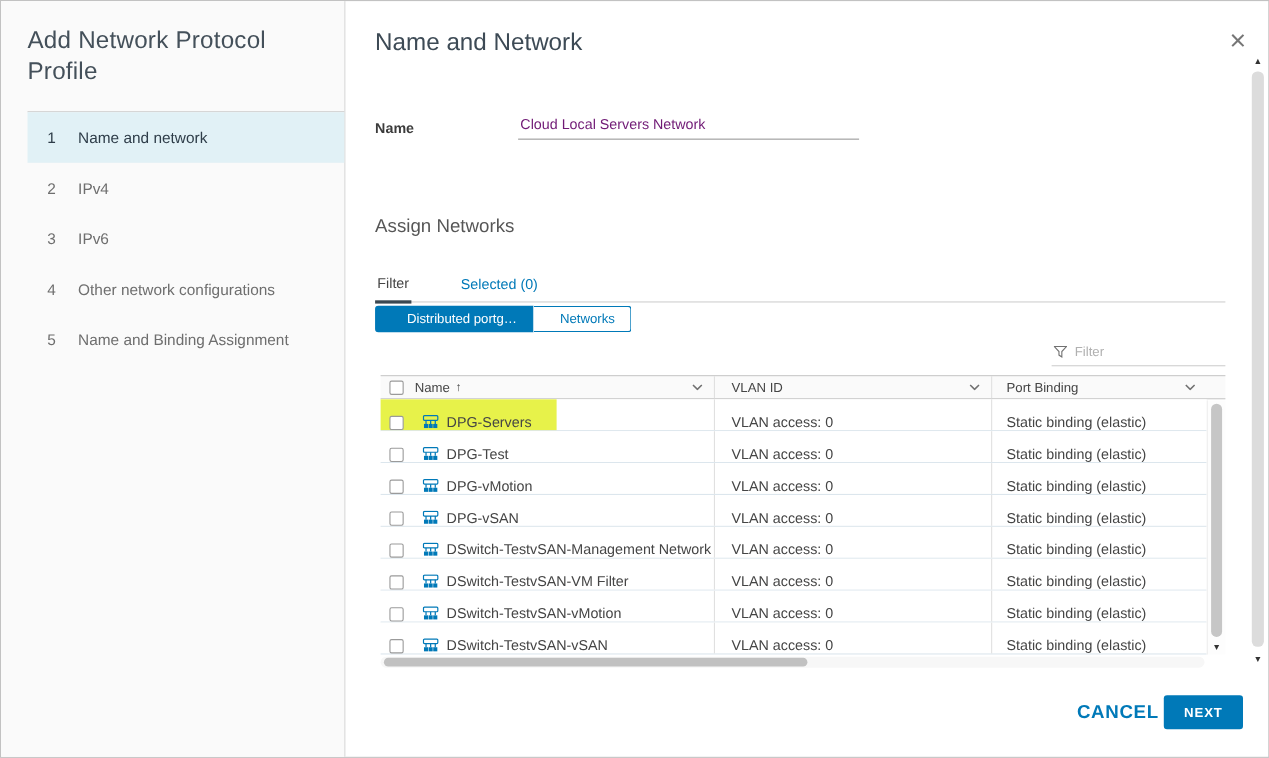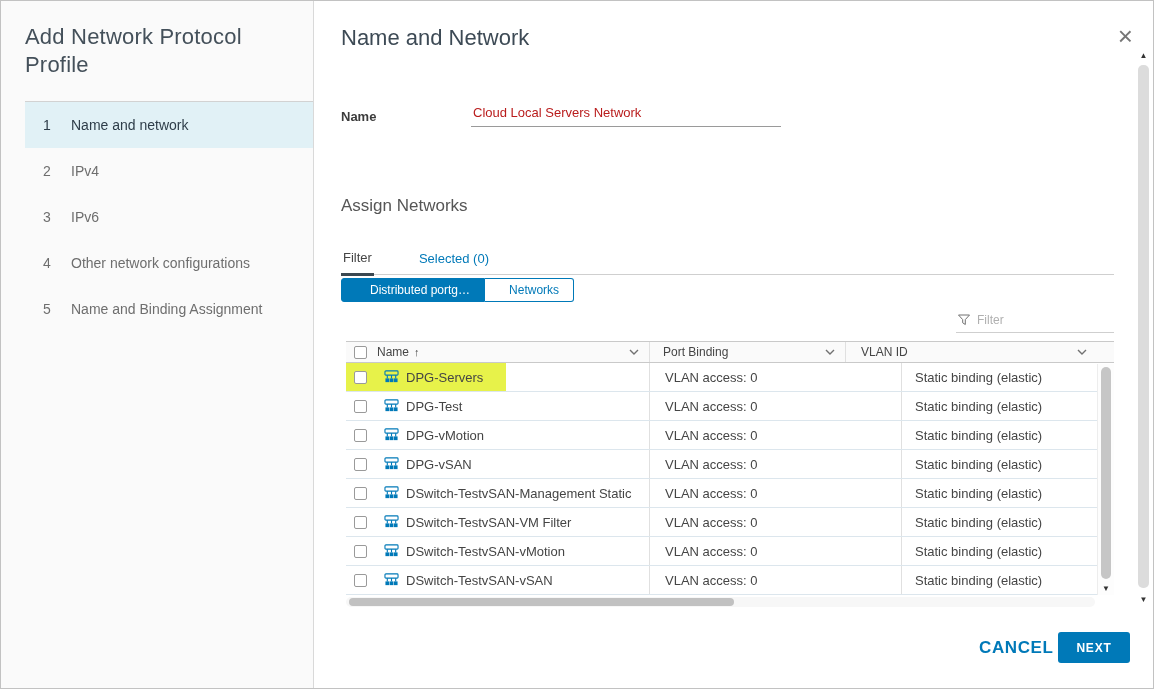--- a/index.html
+++ b/index.html
@@ -53,21 +53,21 @@
     font-family: "Liberation Sans", sans-serif;
   }
 
   .name-label {
     position: absolute; left: 340px; top: 108px;
     font-size: 13px; font-weight: 700; color: #3c3c3c;
   }
   .name-input {
     position: absolute; left: 470px; top: 98px; width: 310px; height: 28px;
     border: none; border-bottom: 1px solid #9a9a9a;
-    background: transparent; font-size: 13px; color: #b91c1c;
+    background: transparent; font-size: 13px; color: #701a75;
     font-family: "Liberation Sans", sans-serif; outline: none; padding: 0 2px;
   }
 
   .section-title {
     position: absolute; left: 340px; top: 195px;
     font-size: 17px; font-weight: 400; color: #565656;
   }
 
   
   .tabs {
@@ -121,21 +121,21 @@
   .th.col-name { padding-left: 1px; }
   .sort-arrow { margin-left: 5px; font-size: 11px; color: #454545; }
 
   .tbody { position: relative; }
   .trow {
     display: flex; align-items: center; height: 29px;
     border-bottom: 1px solid #dce6ed; font-size: 13px; color: #454545;
     position: relative; background: #fff; cursor: pointer;
     width: 751px;
   }
-  .trow .cell { position: relative; display: flex; align-items: center; height: 100%; }
+  .trow .cell { position: relative; display: flex; align-items: flex-end; height: 100%; }
   .hl-band {
     position: absolute; left: 0; top: 0; bottom: 0; width: 160px;
     background: #e7f24a; display: none;
   }
   .trow.hl .hl-band { display: block; }
   .pg-icon { margin-right: 7px; display: inline-flex; flex: none; }
   .cell.col-name { padding-left: 8px; width: 273px; }
 
   input[type="checkbox"] {
     appearance: none; -webkit-appearance: none;
@@ -258,36 +258,36 @@
       </span>
       <span class="th col-name">
         <span>Name</span>
         <span class="sort-arrow">↑</span>
         <span class="chev">
           <svg width="10" height="6" viewBox="0 0 10 6">
               <polyline points="1,1 5,5 9,1" fill="none" stroke="#717171" stroke-width="1.4"></polyline>
             </svg>
         </span>
       </span>
+      <span class="th col-vlan">
+        <span>VLAN ID</span>
+        <span class="chev">
+          <svg width="10" height="6" viewBox="0 0 10 6">
+              <polyline points="1,1 5,5 9,1" fill="none" stroke="#717171" stroke-width="1.4"></polyline>
+            </svg>
+        </span>
+      </span>
       <span class="th col-bind">
         <span>Port Binding</span>
         <span class="chev">
           <svg width="10" height="6" viewBox="0 0 10 6">
               <polyline points="1,1 5,5 9,1" fill="none" stroke="#717171" stroke-width="1.4"></polyline>
             </svg>
         </span>
       </span>
-      <span class="th col-vlan">
-        <span>VLAN ID</span>
-        <span class="chev">
-          <svg width="10" height="6" viewBox="0 0 10 6">
-              <polyline points="1,1 5,5 9,1" fill="none" stroke="#717171" stroke-width="1.4"></polyline>
-            </svg>
-        </span>
-      </span>
     </div>
 
     <div class="tbody">
         <div class="trow hl">
         <span class="hl-band"></span>
         <span class="cell col-check">
           <input type="checkbox" style="">
         </span>
         <span class="cell col-name">
           <span class="pg-icon">
@@ -382,21 +382,21 @@
             <svg width="15" height="14" viewBox="0 0 16 15">
               <rect x="1" y="1" width="14" height="4.5" rx="1" fill="none" stroke="#0079b8" stroke-width="1.2"></rect>
               <line x1="3.5" y1="5.5" x2="3.5" y2="9" stroke="#0079b8" stroke-width="1.2"></line>
               <line x1="8" y1="5.5" x2="8" y2="9" stroke="#0079b8" stroke-width="1.2"></line>
               <line x1="12.5" y1="5.5" x2="12.5" y2="9" stroke="#0079b8" stroke-width="1.2"></line>
               <rect x="1.5" y="9" width="4" height="4" fill="#0079b8"></rect>
               <rect x="6" y="9" width="4" height="4" fill="#0079b8"></rect>
               <rect x="10.5" y="9" width="4" height="4" fill="#0079b8"></rect>
             </svg>
           </span>
-          <span>DSwitch-TestvSAN-Management Static</span>
+          <span>DSwitch-TestvSAN-Management Network</span>
         </span>
         <span class="cell col-vlan">VLAN access: 0</span>
         <span class="cell col-bind">Static binding (elastic)</span>
       </div>
         <div class="trow">
 
         <span class="cell col-check">
           <input type="checkbox" style="">
         </span>
         <span class="cell col-name">

